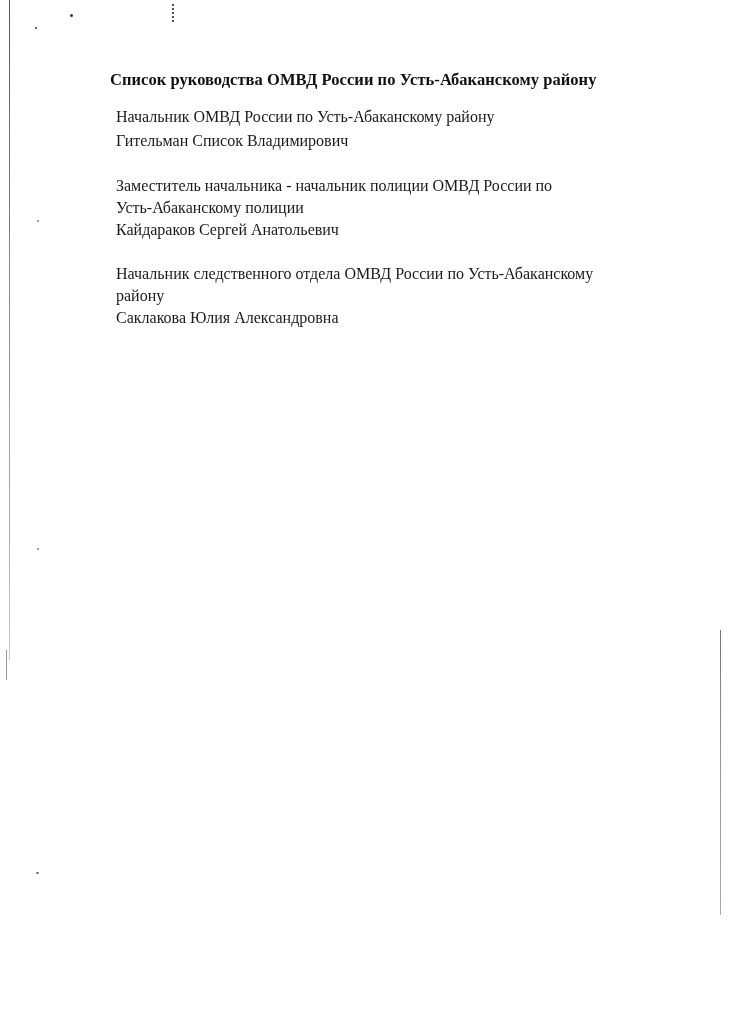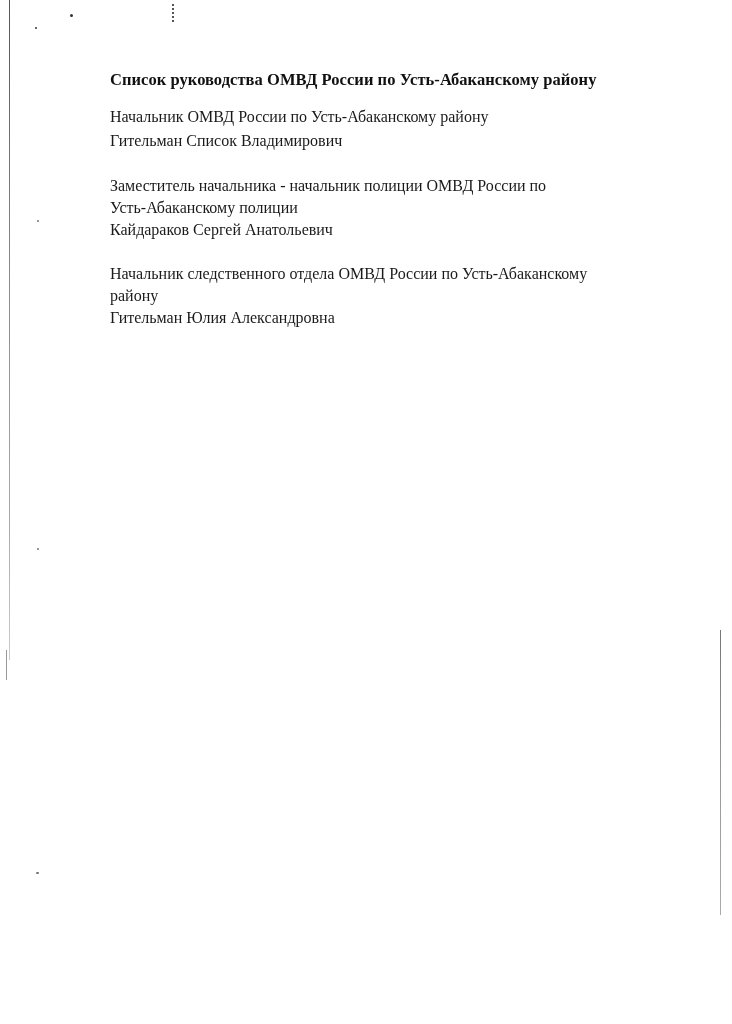--- a/index.html
+++ b/index.html
@@ -8,21 +8,21 @@
       background: #ffffff;
       font-family: "Liberation Serif", "DejaVu Serif", serif;
       color: #111111;
     }
     .page { position: absolute; left: 0; top: 0; width: 732px; height: 920px; }
     .title {
       position: absolute; left: 110px; top: 70px;
       font-size: 16.5px; font-weight: bold; white-space: nowrap; letter-spacing: 0.05px;
     }
     .line {
-      position: absolute; left: 110px; font-size: 16px; white-space: nowrap;
+      position: absolute; left: 116px; font-size: 16px; white-space: nowrap;
       line-height: 22px; color: #1a1a1a;
     }
     .edge-left {
       position: absolute; left: 9px; top: 0; width: 1px; height: 660px;
       background: linear-gradient(#555, #888 40%, #aaa 80%, #ccc);
     }
     .edge-left2 { position:absolute; left:6px; top:650px; width:1px; height:30px; background:#999; }
     .edge-right {
       position: absolute; left: 720px; top: 630px; width: 1px; height: 285px;
       background: linear-gradient(#777, #999 50%, #aaa);
@@ -49,14 +49,14 @@
 
   <div class="line" style="top:106px;">Начальник ОМВД России по Усть-Абаканскому району</div>
   <div class="line" style="top:130px;">Гительман Список Владимирович</div>
 
   <div class="line" style="top:175px;">Заместитель начальника - начальник полиции ОМВД России по</div>
   <div class="line" style="top:197px;">Усть-Абаканскому полиции</div>
   <div class="line" style="top:219px;">Кайдараков Сергей Анатольевич</div>
 
   <div class="line" style="top:263px;text-align:center;">Начальник следственного отдела ОМВД России  по Усть-Абаканскому</div>
   <div class="line" style="top:285px;">району</div>
-  <div class="line" style="top:307px;">Гительман Юлия Александровна</div>
+  <div class="line" style="top:307px;">Саклакова Юлия Александровна</div>
 </div>
 
 </body></html>

